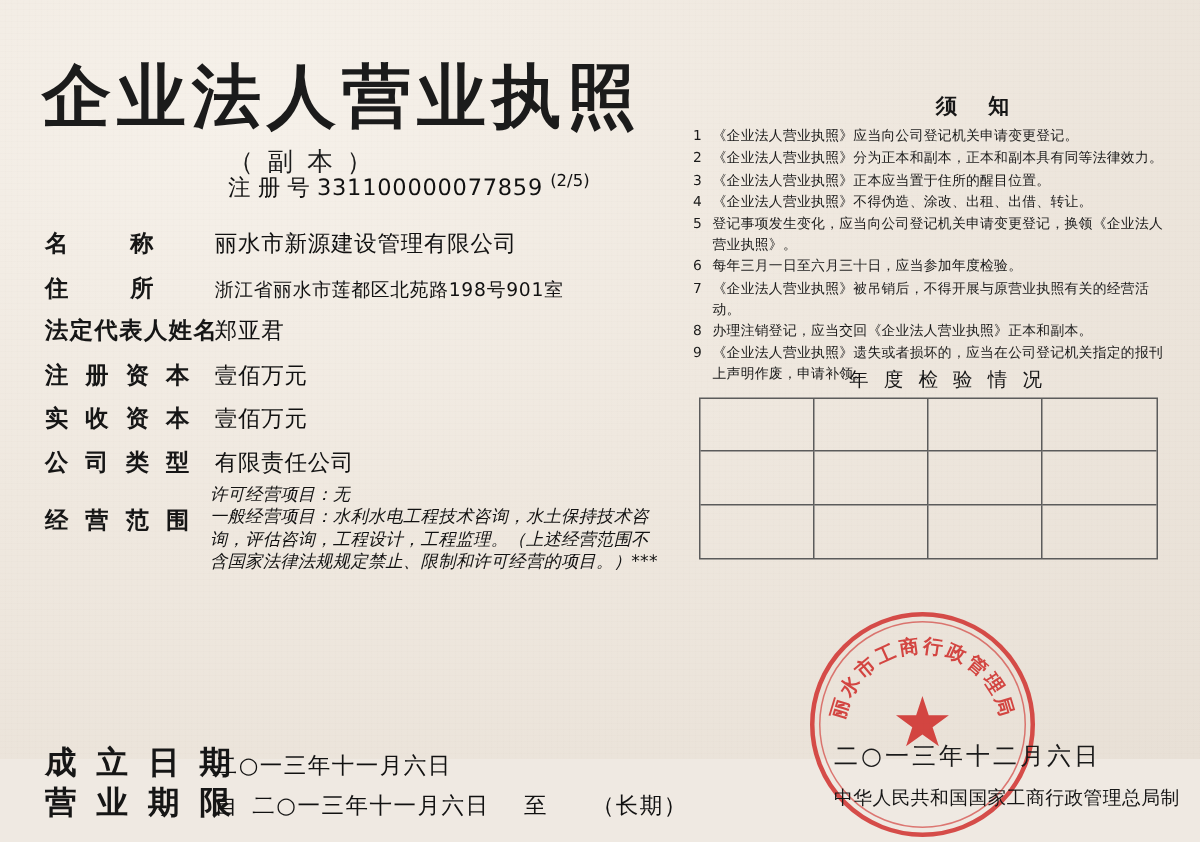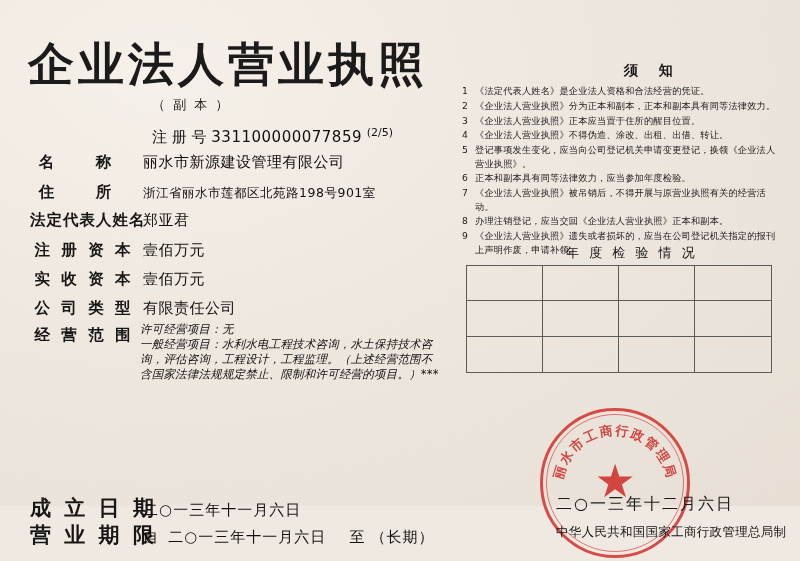--- a/index.html
+++ b/index.html
@@ -41,48 +41,47 @@
     font-size: 46px;
     font-weight: bold;
     letter-spacing: 4px;
     color: #1b1b1b;
     white-space: nowrap;
   }
   .subtitle {
     position: absolute;
     left: 152px;
     top: 96px;
-    font-size: 13px;
+    font-size: 17px;
     letter-spacing: 2px;
     color: #1b1b1b;
     white-space: nowrap;
   }
   .regline {
     position: absolute;
     left: 152px;
-    top: 126px;
+    top: 114px;
     font-size: 15px;
     color: #111;
     white-space: nowrap;
   }
   .regline .num {
     letter-spacing: 0.5px;
   }
   .regline .frac {
     font-size: 11px;
     vertical-align: super;
   }
 
   
   .field {
     position: absolute;
     left: 30px;
     height: 22px;
     white-space: nowrap;
-    text-align: center;
   }
   .field .lab {
     display: inline-block;
     width: 108px;
     font-size: 15.5px;
     font-weight: bold;
     color: #161616;
     letter-spacing: 1px;
   }
   .field .lab.wide {
@@ -312,67 +311,67 @@
   <div class="field" style="top:298px;">
     <span class="lab wide3">公 司 类 型</span>
     <span class="val">有限责任公司</span>
   </div>
 
   <div class="field" style="top:269px;">
     <span class="lab wide3">实 收 资 本</span>
     <span class="val">壹佰万元</span>
   </div>
 
-  <div class="field" style="top:325px;text-decoration:underline;">
+  <div class="field" style="top:337px;text-decoration:underline;">
     <span class="lab wide3">经 营 范 围</span>
   </div>
 
   <div class="scope">
     <span class="l1">许可经营项目：无</span>
     <span>一般经营项目：水利水电工程技术咨询，水土保持技术咨询，评估咨询，工程设计，工程监理。（上述经营范围不含国家法律法规规定禁止、限制和许可经营的项目。）***</span>
   </div>
 
   <div class="bottomfield" style="top:494px;">
     <span class="lab">成 立 日 期</span>
     <span class="val">二○一三年十一月六日</span>
   </div>
 
   <div class="bottomfield" style="top:521px;">
     <span class="lab">营 业 期 限</span>
     <span class="seg">自</span>
     <span class="seg" style="margin-left:4px;">二○一三年十一月六日</span>
     <span class="seg" style="margin-left:18px;">至</span>
-    <span class="seg" style="">（长期）</span>
+    <span class="seg" style="margin-left:24px;">（长期）</span>
   </div>
 
   <div class="notice-title">须 知</div>
   <div class="notice-list">
     <div class="notice-item">
       <span class="idx">1</span>
-      <span class="txt">《法定代表人姓名》是企业法人资格和合法经营的凭证。</span>
+      <span class="txt">《企业法人营业执照》应当向公司登记机关申请变更登记。</span>
     </div>
     <div class="notice-item">
       <span class="idx">2</span>
       <span class="txt">《企业法人营业执照》分为正本和副本，正本和副本具有同等法律效力。</span>
     </div>
     <div class="notice-item">
       <span class="idx">3</span>
       <span class="txt">《企业法人营业执照》正本应当置于住所的醒目位置。</span>
     </div>
     <div class="notice-item">
       <span class="idx">4</span>
       <span class="txt">《企业法人营业执照》不得伪造、涂改、出租、出借、转让。</span>
     </div>
     <div class="notice-item">
       <span class="idx">5</span>
       <span class="txt">登记事项发生变化，应当向公司登记机关申请变更登记，换领《企业法人营业执照》。</span>
     </div>
     <div class="notice-item">
       <span class="idx">6</span>
-      <span class="txt">正本和副本具有同等法律效力，应当参加年度检验。</span>
+      <span class="txt">每年三月一日至六月三十日，应当参加年度检验。</span>
     </div>
     <div class="notice-item">
       <span class="idx">7</span>
       <span class="txt">《企业法人营业执照》被吊销后，不得开展与原营业执照有关的经营活动。</span>
     </div>
     <div class="notice-item">
       <span class="idx">8</span>
       <span class="txt">办理注销登记，应当交回《企业法人营业执照》正本和副本。</span>
     </div>
     <div class="notice-item">

